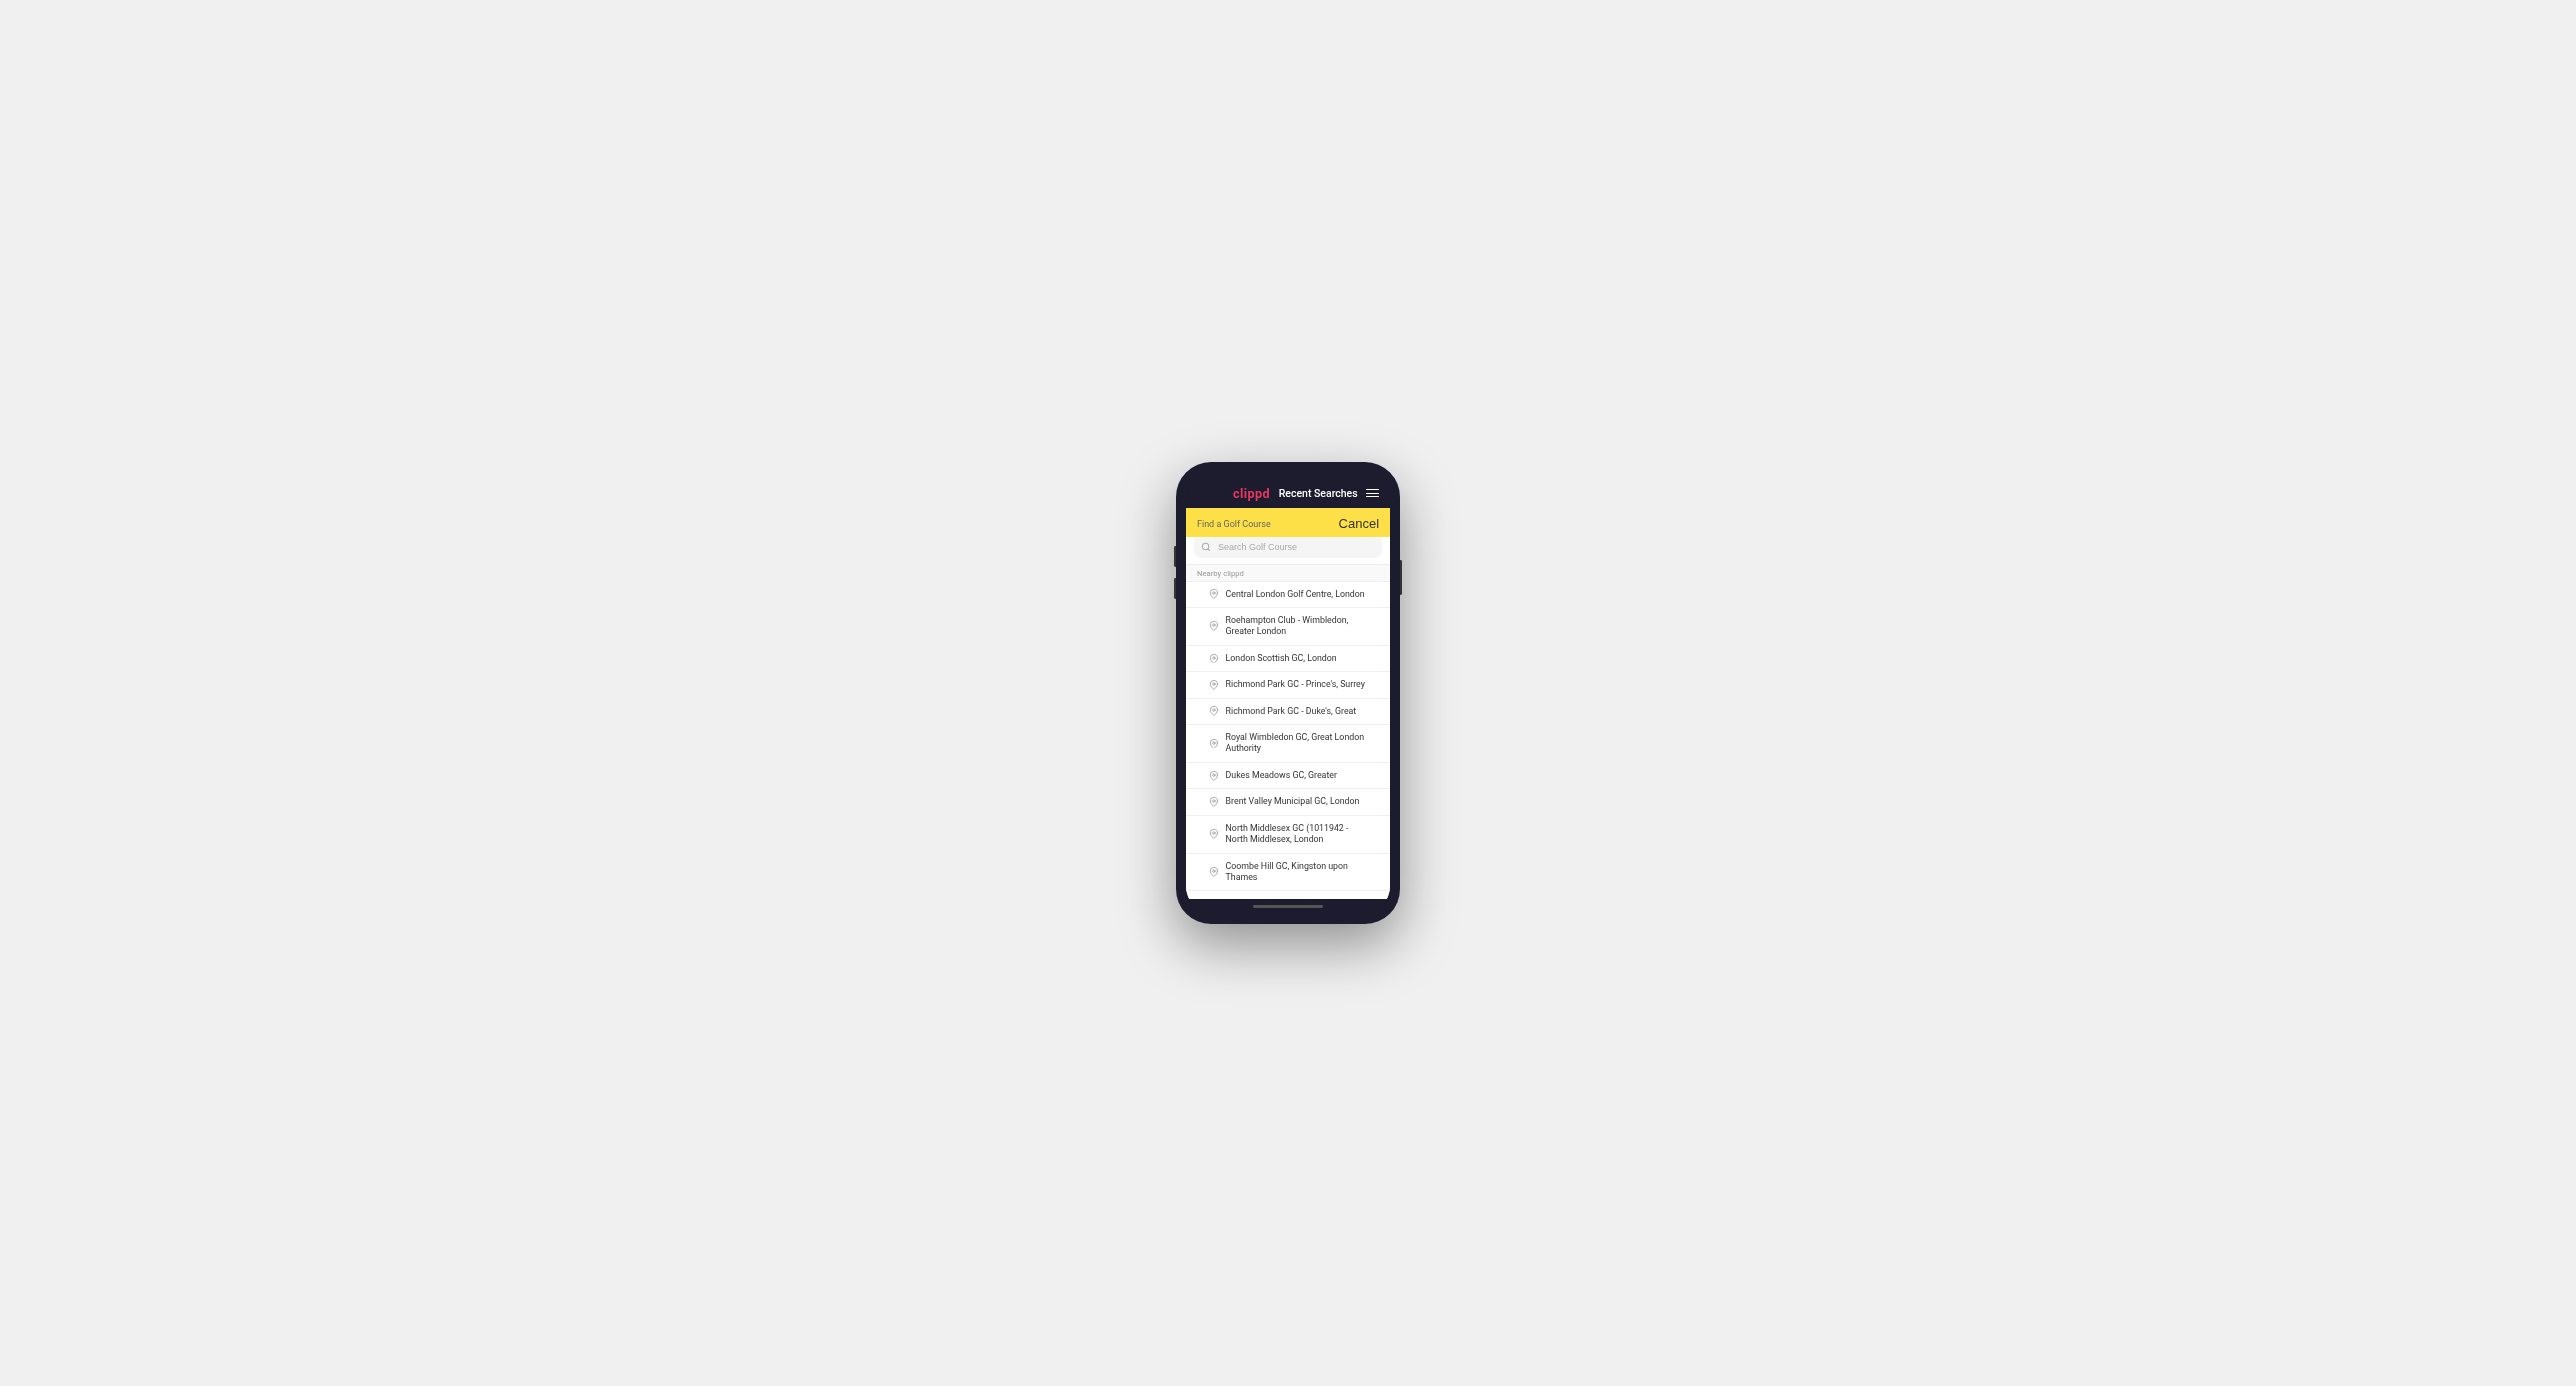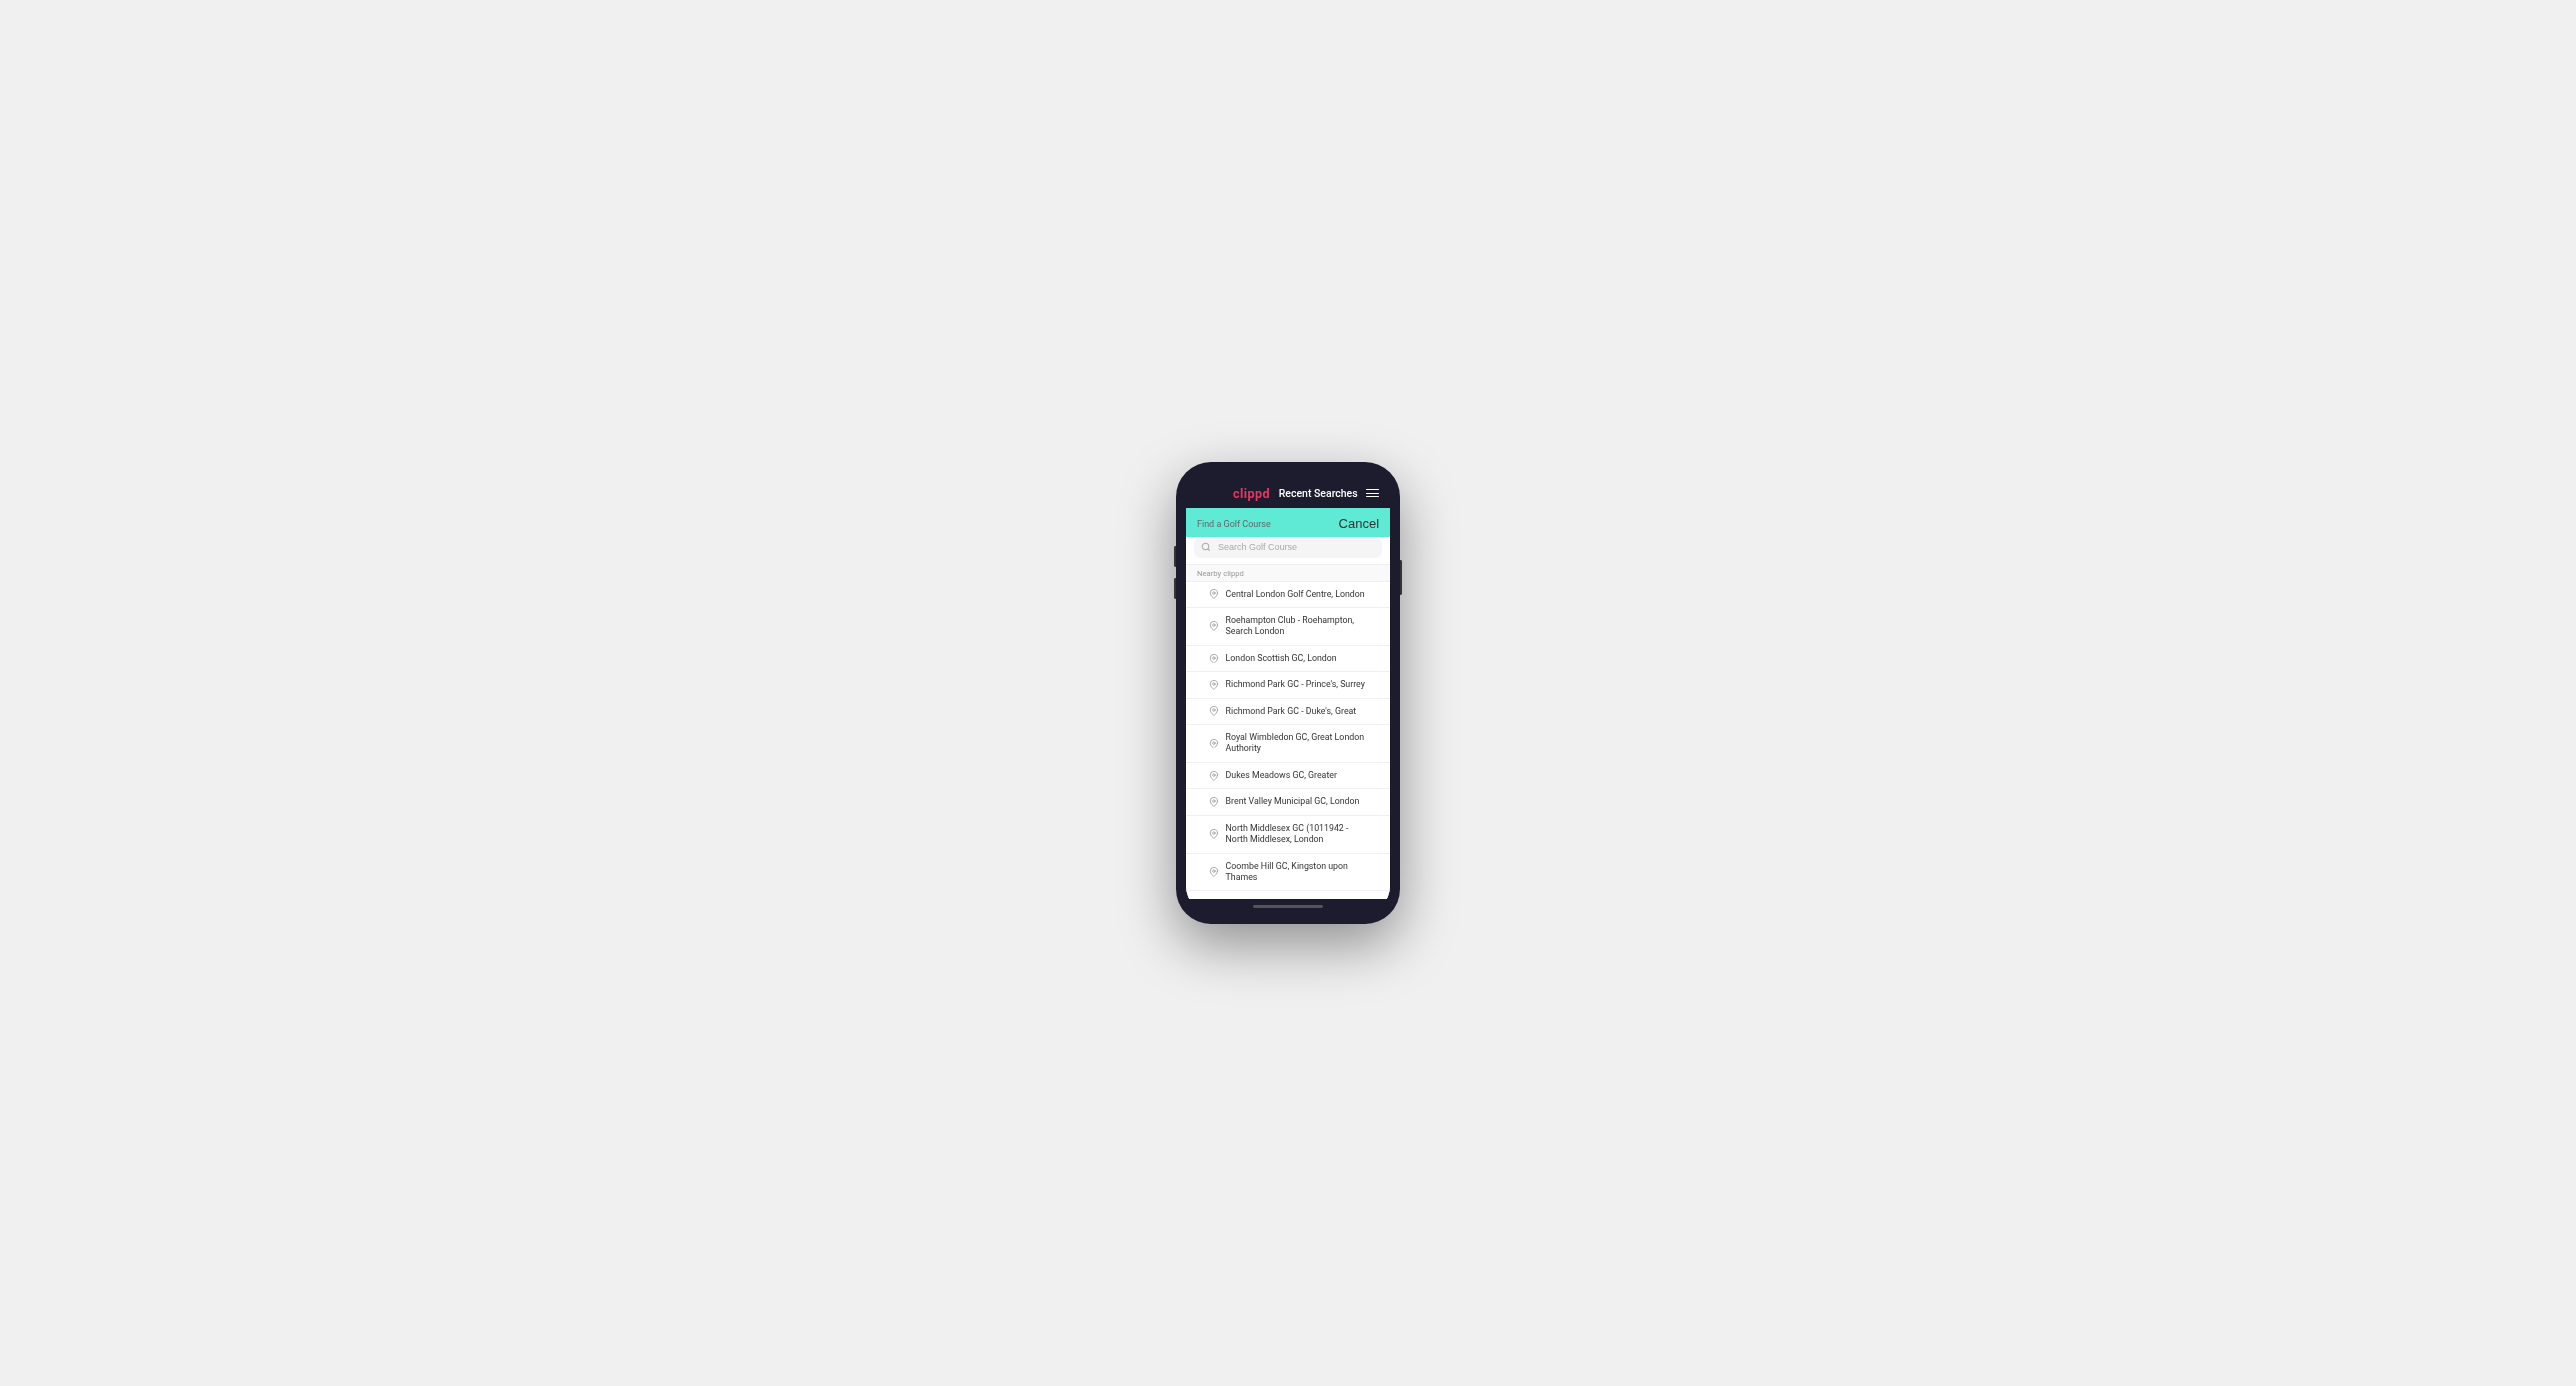--- a/index.html
+++ b/index.html
@@ -90,21 +90,21 @@
       display: flex;
       flex-direction: column;
     }
 
     
     .find-header {
       display: flex;
       justify-content: space-between;
       align-items: center;
       padding: 8.4px 11.2px 5.6px 11.2px;
-      background: #5eead4;
+      background: #fde047;
       gap: 27px;
     }
 
     .find-label {
       font-size: 9px;
       color: #666666;
     }
 
     .cancel-button {
       font-size: 13px;
@@ -276,21 +276,21 @@
               <path d="M21 10c0 7-9 13-9 13S3 17 3 10a9 9 0 0 1 18 0z"></path>
               <circle cx="12" cy="10" r="3"></circle>
             </svg>
             <span class="course-name">Central London Golf Centre, London</span>
           </div>
           <div class="course-item">
             <svg class="pin-icon" width="9.8" height="9.8" viewBox="0 0 24 24" fill="none" stroke="#999999" stroke-width="2" stroke-linecap="round" stroke-linejoin="round">
               <path d="M21 10c0 7-9 13-9 13S3 17 3 10a9 9 0 0 1 18 0z"></path>
               <circle cx="12" cy="10" r="3"></circle>
             </svg>
-            <span class="course-name">Roehampton Club - Roehampton, Search London</span>
+            <span class="course-name">Roehampton Club - Wimbledon, Greater London</span>
           </div>
           <div class="course-item">
             <svg class="pin-icon" width="9.8" height="9.8" viewBox="0 0 24 24" fill="none" stroke="#999999" stroke-width="2" stroke-linecap="round" stroke-linejoin="round">
               <path d="M21 10c0 7-9 13-9 13S3 17 3 10a9 9 0 0 1 18 0z"></path>
               <circle cx="12" cy="10" r="3"></circle>
             </svg>
             <span class="course-name">London Scottish GC, London</span>
           </div>
           <div class="course-item">
             <svg class="pin-icon" width="9.8" height="9.8" viewBox="0 0 24 24" fill="none" stroke="#999999" stroke-width="2" stroke-linecap="round" stroke-linejoin="round">

